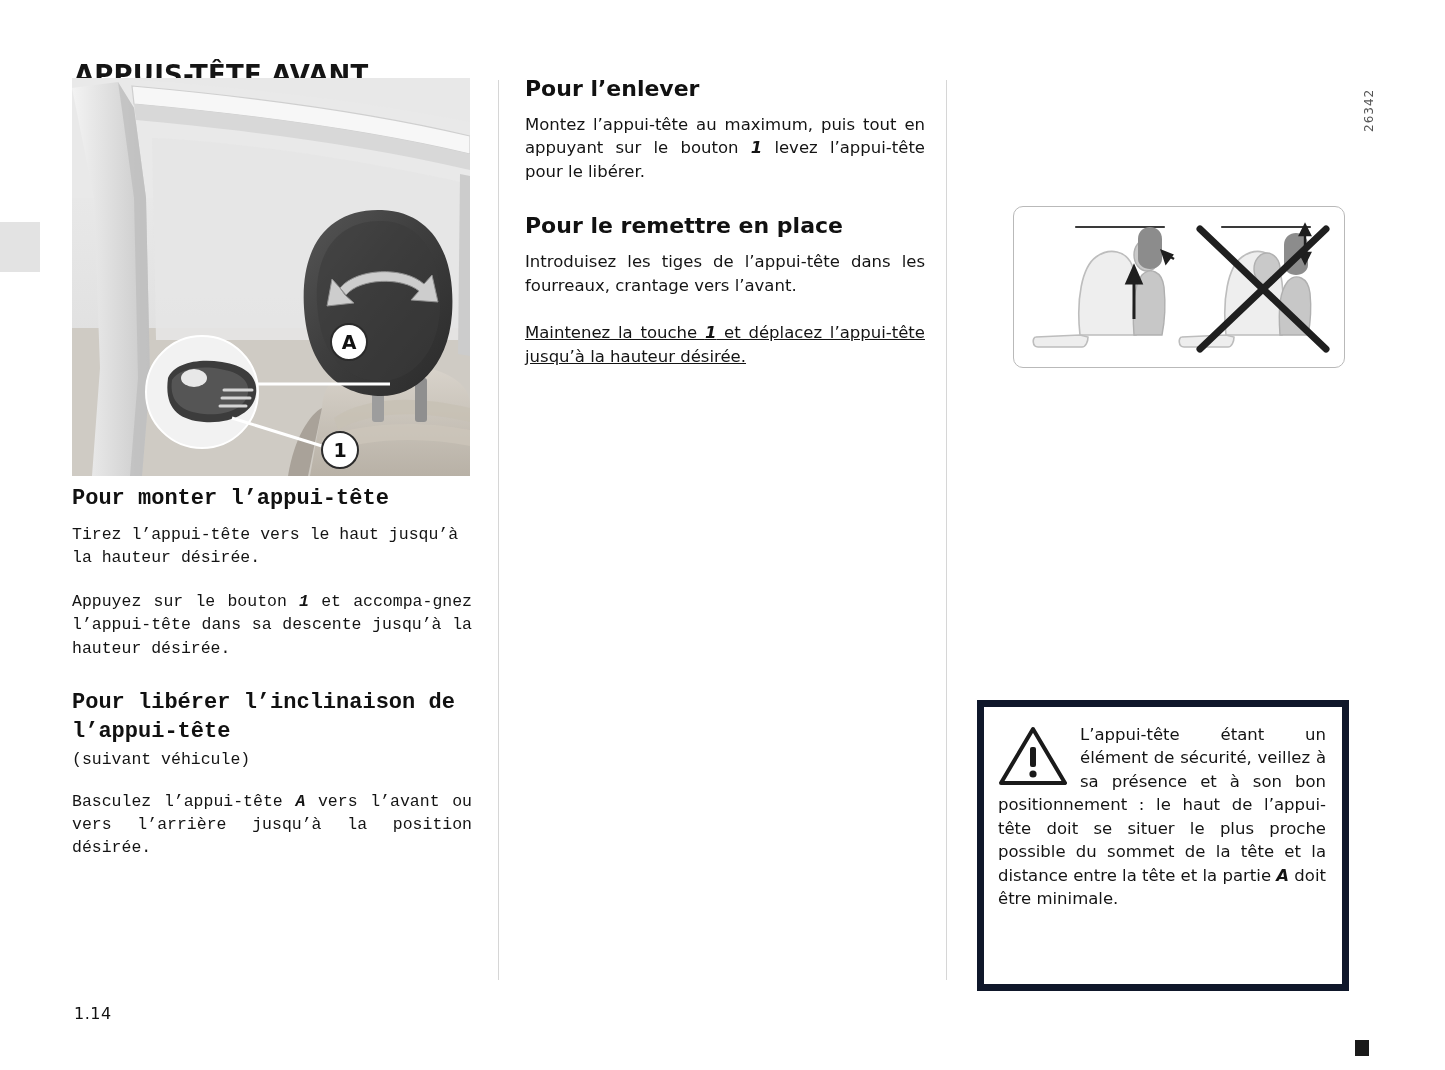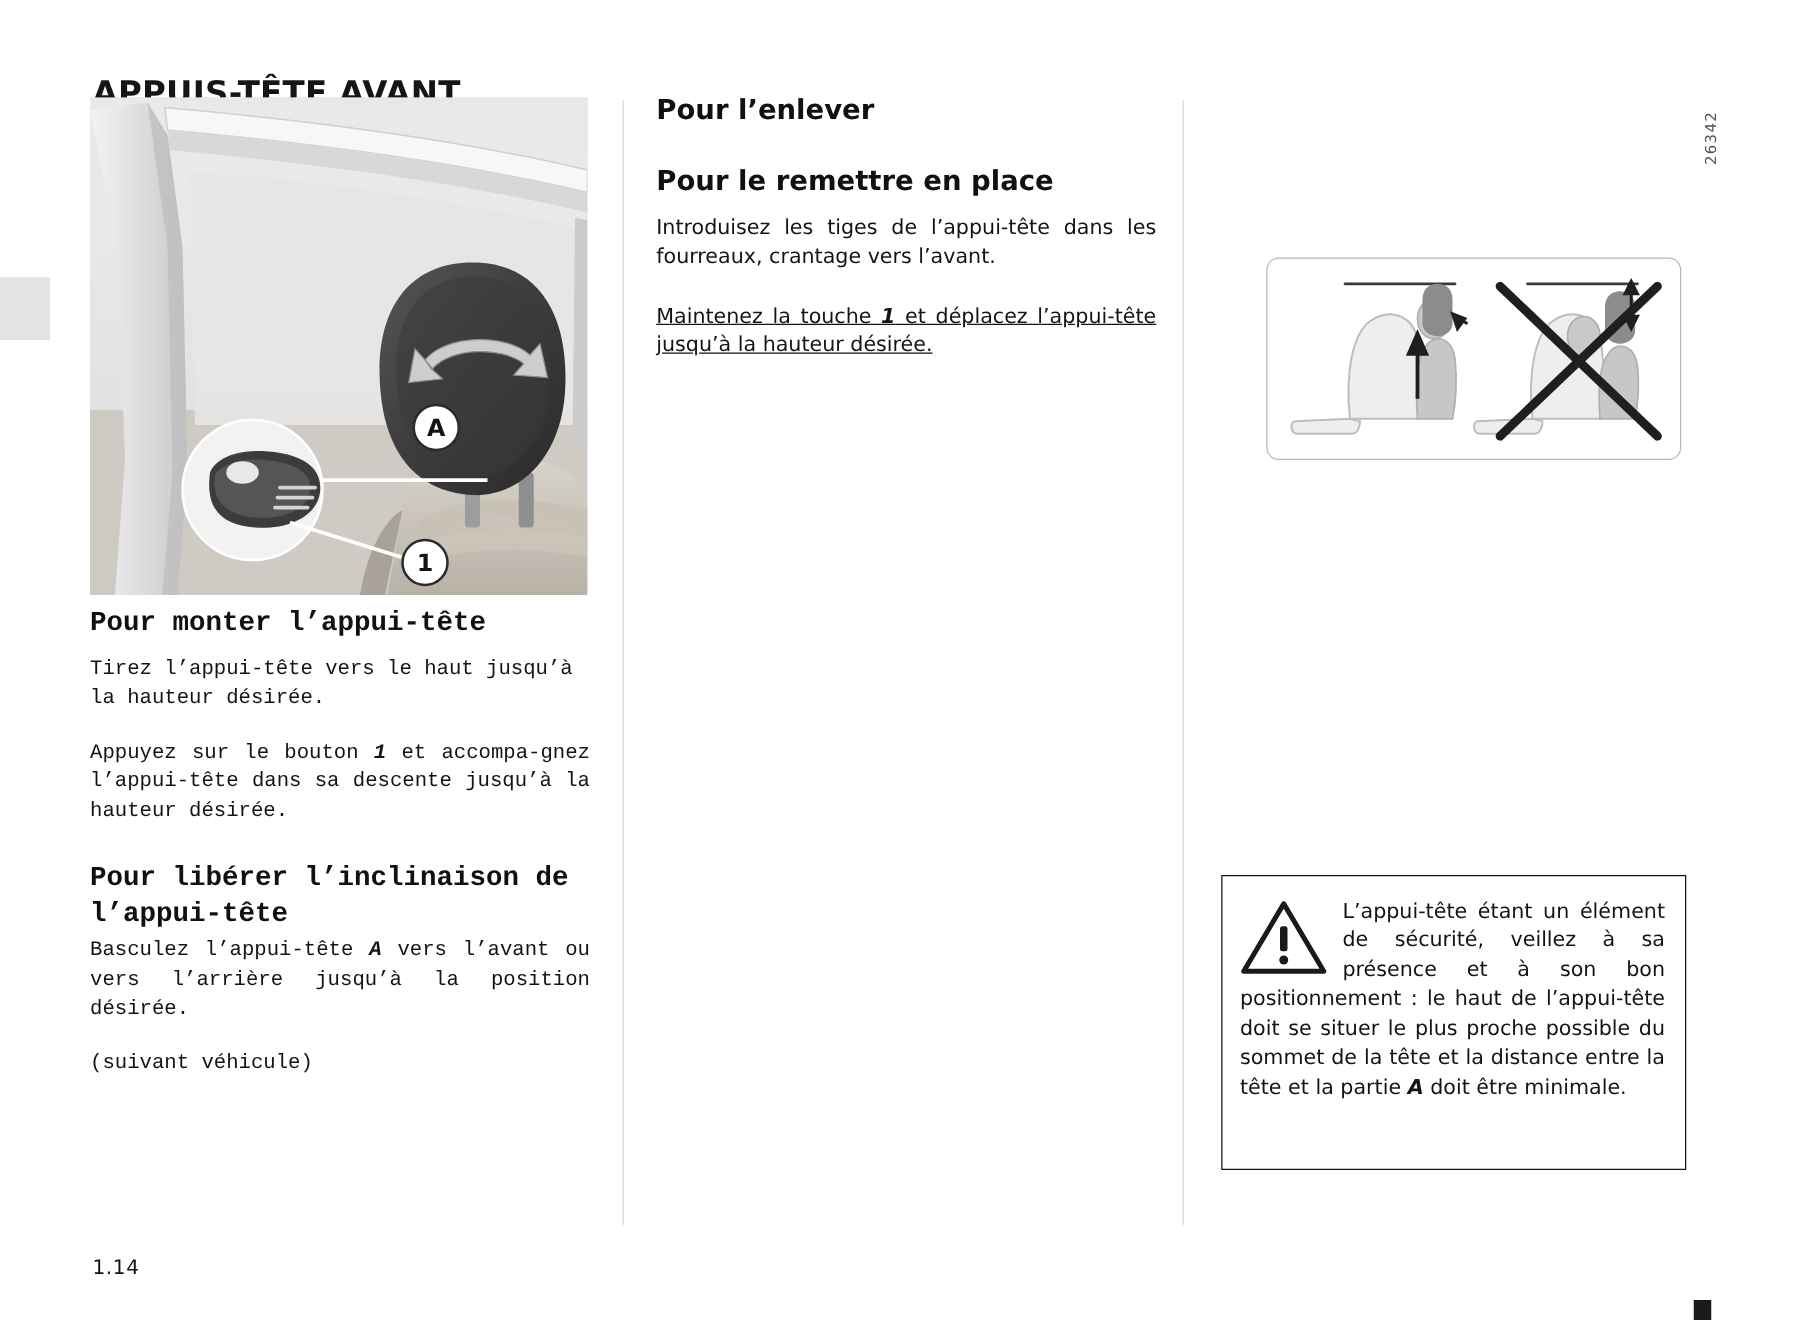--- a/index.html
+++ b/index.html
@@ -116,22 +116,22 @@
     border-radius: 10px;
     background: #fff;
   }
 
   
   .warning-box {
     position: absolute;
     left: 977px;
     top: 700px;
     width: 372px;
-    height: 236px;
-    border: 1px solid #0f172a;
+    height: 291px;
+    border: 7px solid #0f172a;
     background: #fff;
     box-sizing: border-box;
   }
   .warning-inner {
     padding: 16px 16px 0 14px;
     font-size: 16.5px;
     line-height: 1.42;
     text-align: justify;
     color: #141414;
   }
@@ -250,26 +250,27 @@
 </div>
 
 <div class="col-left" style="top:484px;">
 
   <h3 class="sub">Pour monter l’appui-tête</h3>
   <p class="body nojust">Tirez l’appui-tête vers le haut jusqu’à la hauteur désirée.</p>
 
   <p class="body"><span>Appuyez sur le bouton </span><span class="it-b">1</span><span> et accompa-gnez l’appui-tête dans sa descente jusqu’à la hauteur désirée.</span></p>
 
   <h3 class="sub" style="margin-top:28px;margin-bottom:2px;">Pour libérer l’inclinaison de l’appui-tête</h3>
+  <p class="body nojust" style="margin-bottom:18px;">(suivant véhicule)</p>
   <p class="body"><span>Basculez l’appui-tête </span><span class="it-b">A</span><span> vers l’avant ou vers l’arrière jusqu’à la position désirée.</span></p>
-  <p class="body nojust" style="margin-bottom:18px;">(suivant véhicule)</p>
 </div>
 
 <div class="col-mid">
   <h3 class="sub">Pour l’enlever</h3>
+  <p class="body"><span>Montez l’appui-tête au maximum, puis tout en appuyant sur le bouton </span><span class="it-b">1</span><span> levez l’appui-tête pour le libérer.</span></p>
 
   <h3 class="sub" style="margin-top:28px;">Pour le remettre en place</h3>
   <p class="body">Introduisez les tiges de l’appui-tête dans les fourreaux, crantage vers l’avant.</p>
 
   <p class="body" style="margin-top:24px;text-decoration:underline;"><span>Maintenez la touche </span><span class="it-b">1</span><span> et déplacez l’appui-tête jusqu’à la hauteur désirée.</span></p>
 </div>
 
 <div class="fig-ref right">26342</div>
 
 <div class="diagram-box">

